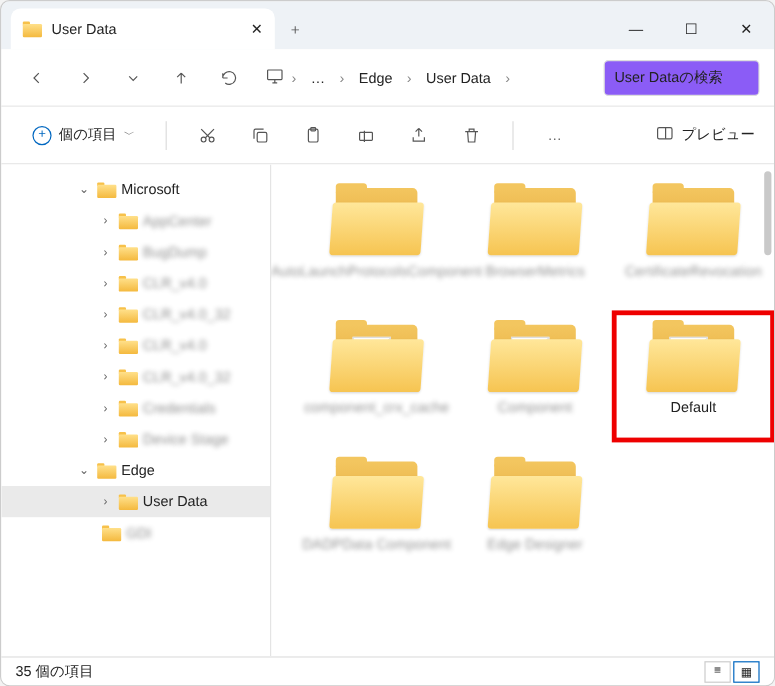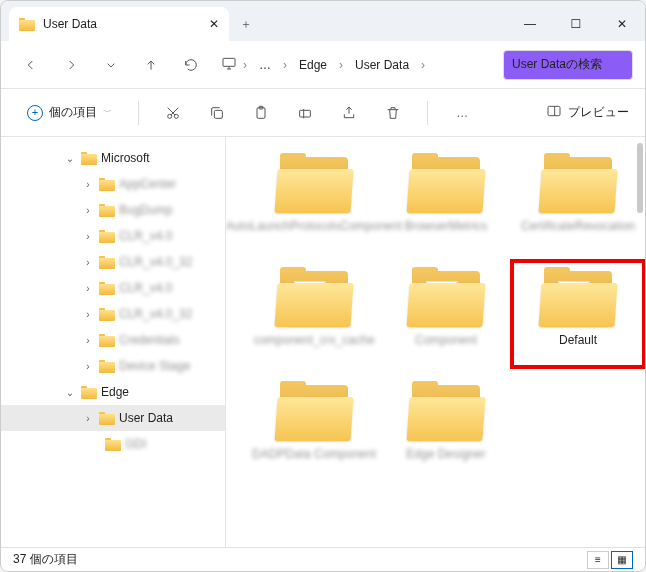--- a/index.html
+++ b/index.html
@@ -217,21 +217,21 @@
       <div class="node" style="padding-left: 62px;">
         <span class="arrow">⌄</span>
         <span class="fico"></span>
         <span class="">Edge</span>
       </div>
       <div class="node sel" style="padding-left: 80px;">
         <span class="arrow">›</span>
         <span class="fico"></span>
         <span class="">User Data</span>
       </div>
-      <div class="node" style="padding-left: 86px;">
+      <div class="node" style="padding-left: 66px;">
         <span class="arrow"></span>
         <span class="fico"></span>
         <span class="blurlbl">GDI</span>
       </div>
     </div>
   <div class="content">
     <div class="grid" id="grid">
         <div class="item" style="position: relative;">
           <div class="bigfolder">
             <div class="tab2"></div>
@@ -300,18 +300,18 @@
             <div class="front"></div>
           </div>
           <div class="label blurlbl">Edge Designer</div>
         </div>
       </div>
     <div class="scrollhint"></div>
   </div>
 </div>
 
 <div class="statusbar">
-  <span>37 個の項目</span>
+  <span>35 個の項目</span>
   <div class="viewbtns">
     <div>≡</div>
     <div style="border-color:#0067c0">▦</div>
   </div>
 </div>
 
 </body></html>

